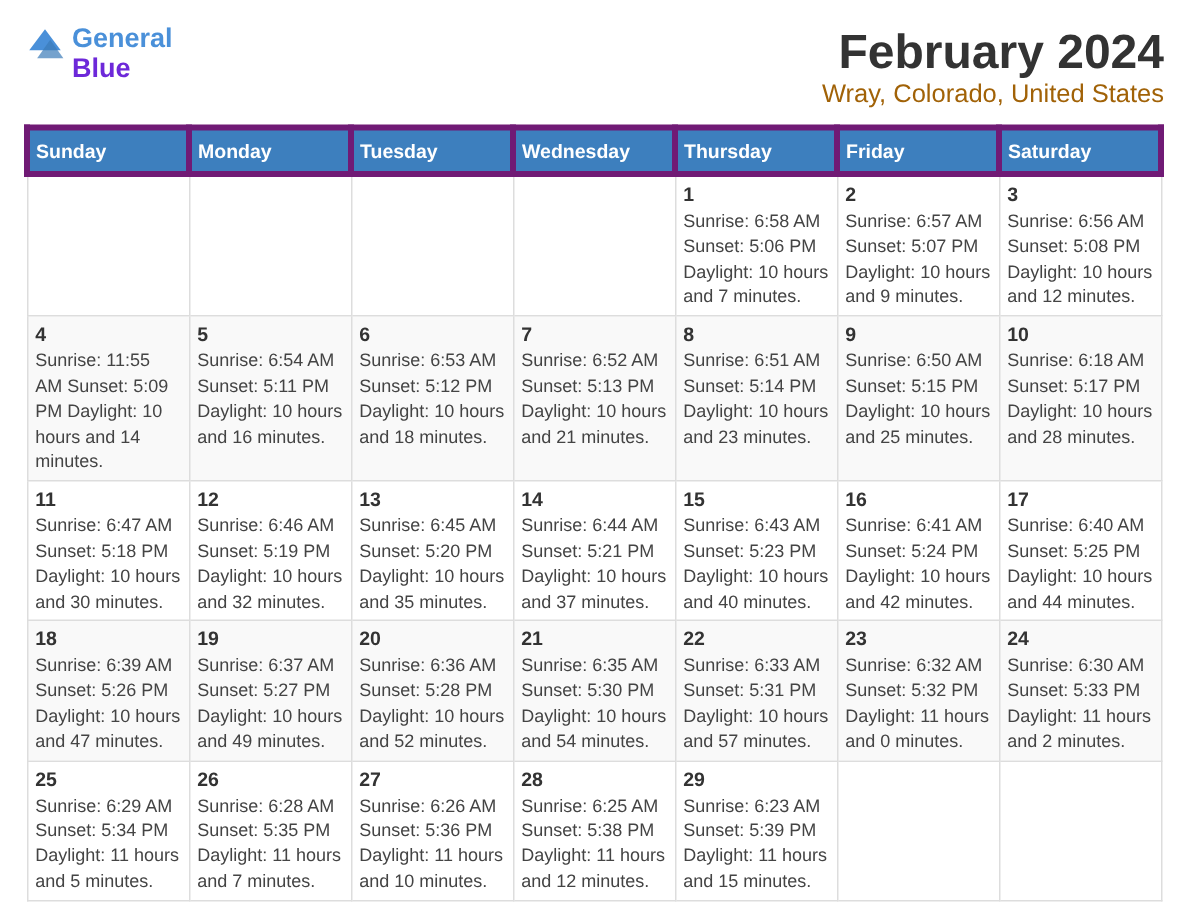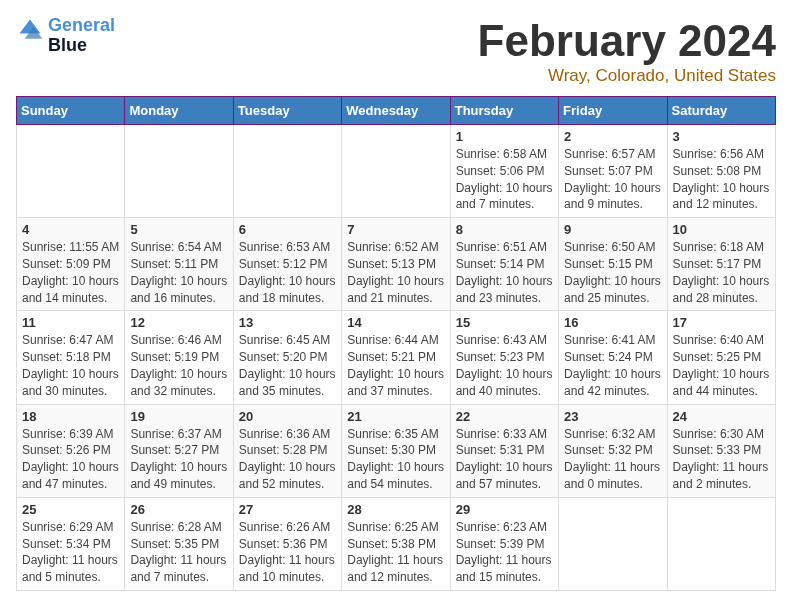--- a/index.html
+++ b/index.html
@@ -30,41 +30,41 @@
       color: #4a90d9;
     }
     .logo-icon {
       width: 28px;
       height: 28px;
     }
     .title-block {
       text-align: right;
     }
     .cal-title {
-      font-size: 44px;
+      font-size: 32px;
       font-weight: bold;
       color: #333;
     }
     .cal-subtitle {
       font-size: 17px;
       color: #a16207;
     }
     table {
       width: 100%;
       border-collapse: collapse;
       table-layout: fixed;
     }
     thead th {
       background: #3d7fbe;
       color: #fff;
       font-size: 13px;
       font-weight: bold;
       padding: 6px 4px;
       text-align: left;
-      border: 1px solid #701a75;
+      border: 4px solid #701a75;
     }
     td {
       vertical-align: top;
       border: 1px solid #ddd;
       padding: 4px 5px;
       font-size: 10.5px;
       color: #333;
       height: 88px;
     }
     .day-num {
@@ -92,21 +92,21 @@
 <body>
 
 <div class="header">
   <div class="logo">
     <svg class="logo-icon" viewBox="0 0 32 32" xmlns="http://www.w3.org/2000/svg">
       <polygon points="16,4 28,20 4,20" fill="#4a90d9"></polygon>
       <polygon points="20,12 30,26 10,26" fill="#3a7ab8" opacity="0.7"></polygon>
     </svg>
     <div class="logo-text">
       <div><span>General</span></div>
-      <div><span style="color:#0f172a">Blue</span></div>
+      <div><span style="color:#6d28d9">Blue</span></div>
     </div>
   </div>
   <div class="title-block">
     <div class="cal-title">February 2024</div>
     <div class="cal-subtitle">Wray, Colorado, United States</div>
   </div>
 </div>
 
 <table>
   <thead>

